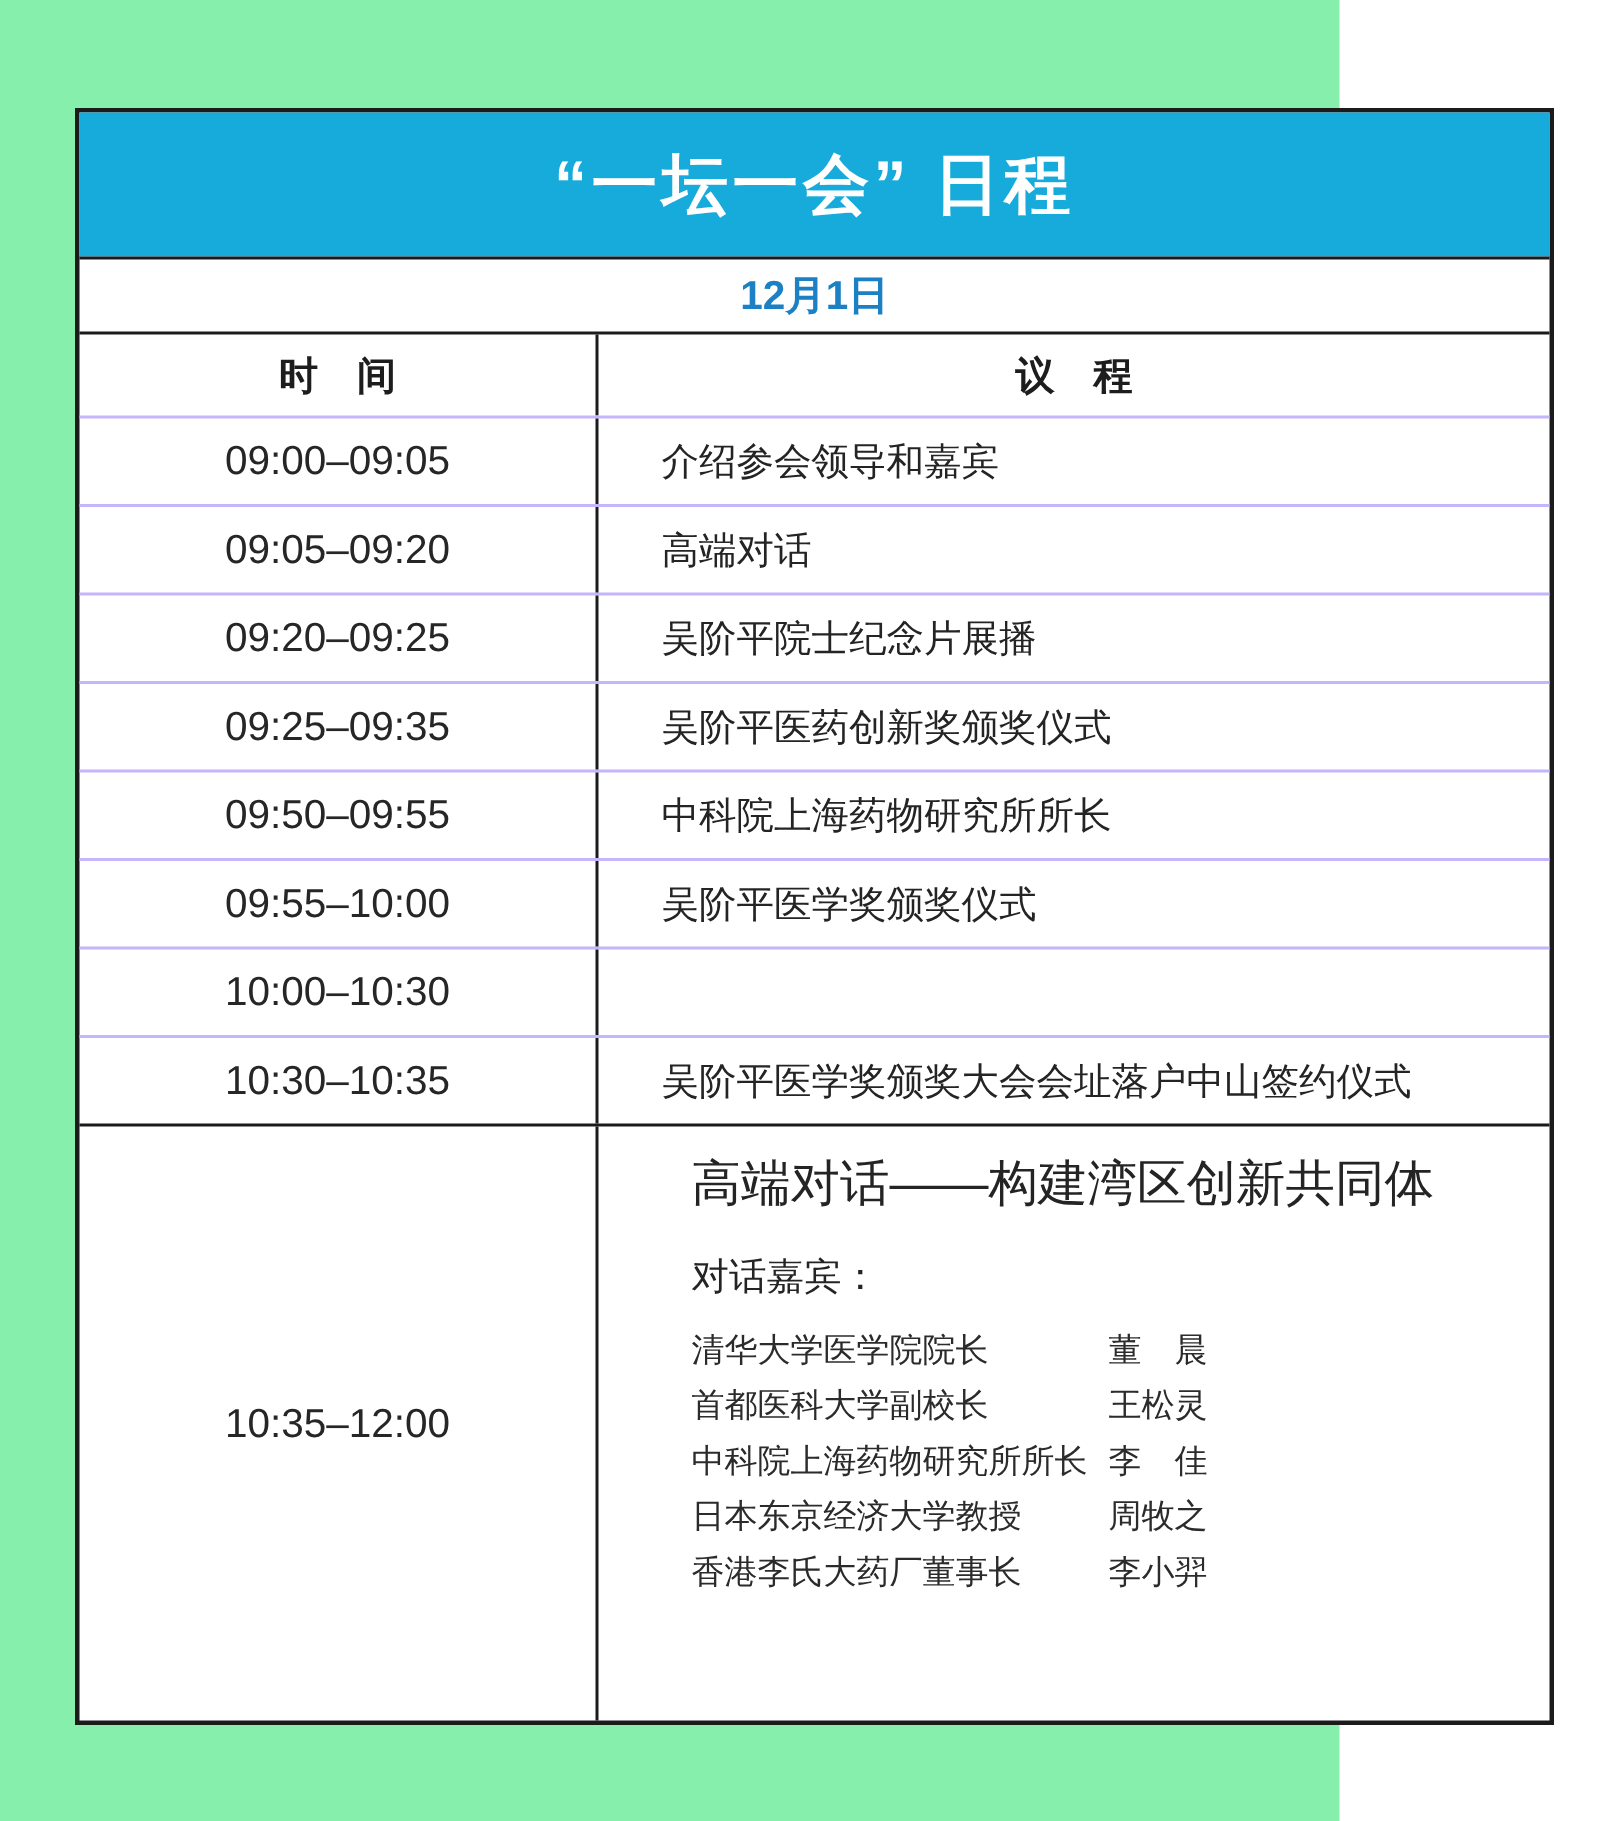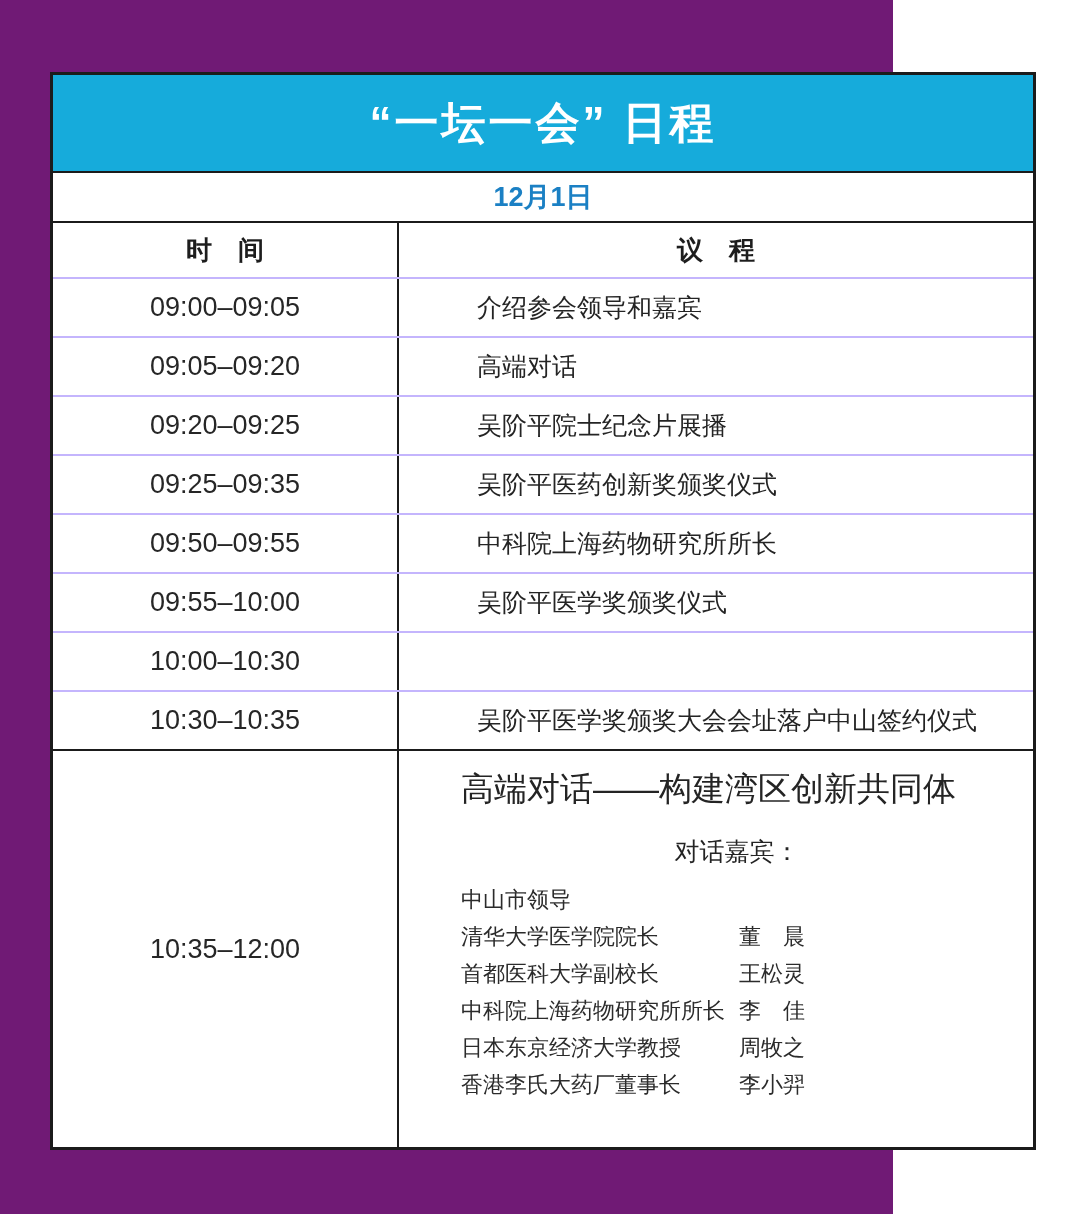--- a/index.html
+++ b/index.html
@@ -8,21 +8,21 @@
     height: 1214px;
     background: #ffffff;
     font-family: "Liberation Sans", "DejaVu Sans", sans-serif;
     color: #232323;
     overflow: hidden;
   }
   .page {
     position: relative;
     width: 893px;
     height: 1214px;
-    background: #701a75;
+    background: #86efac;
   }
   .schedule-table {
     position: absolute;
     left: 50px;
     top: 72px;
     width: 986px;
     height: 1078px;
     border: 3px solid #1b1b1b;
     background: #ffffff;
     display: flex;
@@ -62,21 +62,21 @@
     flex-shrink: 0;
     border-right: 2px solid #1b1b1b;
     display: flex;
     align-items: center;
     justify-content: center;
   }
   .agenda-col {
     flex: 1;
     display: flex;
     align-items: center;
-    padding-left: 78px;
+    padding-left: 42px;
   }
   .header-row .agenda-col {
     justify-content: center;
     padding-left: 0;
   }
   .row {
     display: flex;
     border-top: 2px solid #c4b5fd;
     height: 59px;
     font-size: 26px;
@@ -98,21 +98,20 @@
     font-size: 33px;
     line-height: 40px;
     margin-bottom: 22px;
     color: #242424;
   }
   .dlg-label {
     font-size: 25px;
     line-height: 40px;
     margin-bottom: 10px;
     color: #242424;
-    text-align: center;
   }
   .guest-row {
     display: flex;
     font-size: 22px;
     line-height: 37px;
     color: #2b2b2b;
   }
   .guest-role { width: 278px; flex-shrink: 0; }
   .guest-name { }
 </style>
@@ -176,24 +175,20 @@
     <div class="agenda-col">吴阶平医学奖颁奖大会会址落户中山签约仪式</div>
   </div>
 </div>
 
     <div class="row dialogue-row">
       <div class="time-col">10:35–12:00</div>
       <div class="dialogue-cell">
         <div class="dlg-title">高端对话——构建湾区创新共同体</div>
         <div class="dlg-label">对话嘉宾：</div>
         <div>
-  <div class="guest-row">
-    <span class="guest-role">中山市领导</span>
-    <span class="guest-name"></span>
-  </div>
 
   <div class="guest-row">
     <span class="guest-role">清华大学医学院院长</span>
     <span class="guest-name">董　晨</span>
   </div>
 
   <div class="guest-row">
     <span class="guest-role">首都医科大学副校长</span>
     <span class="guest-name">王松灵</span>
   </div>

